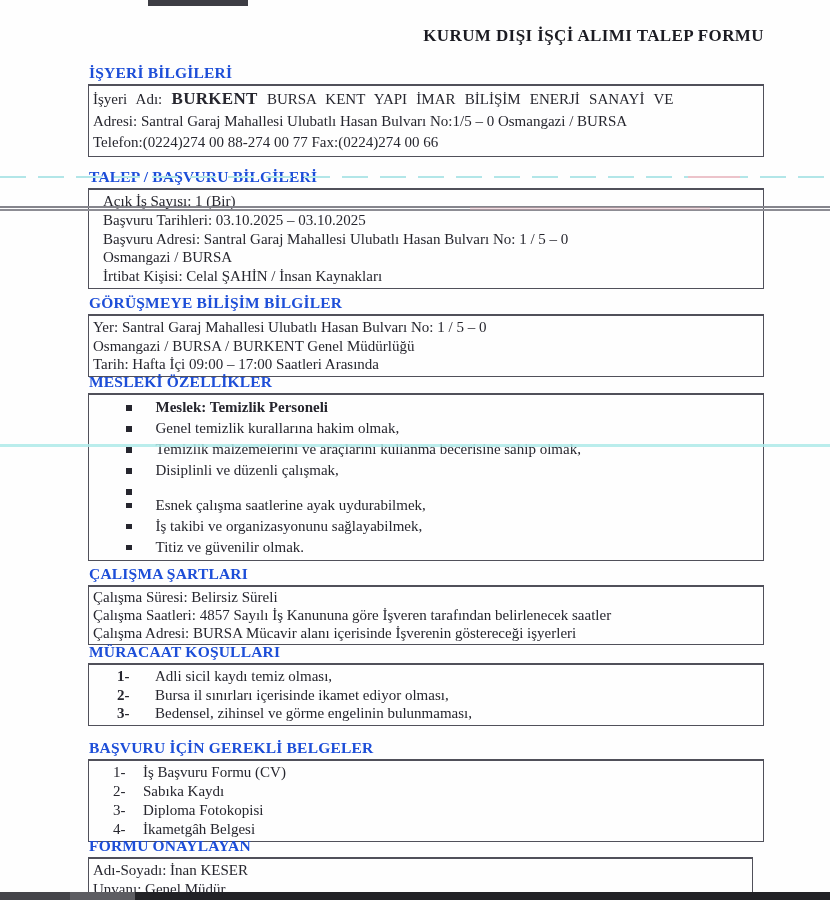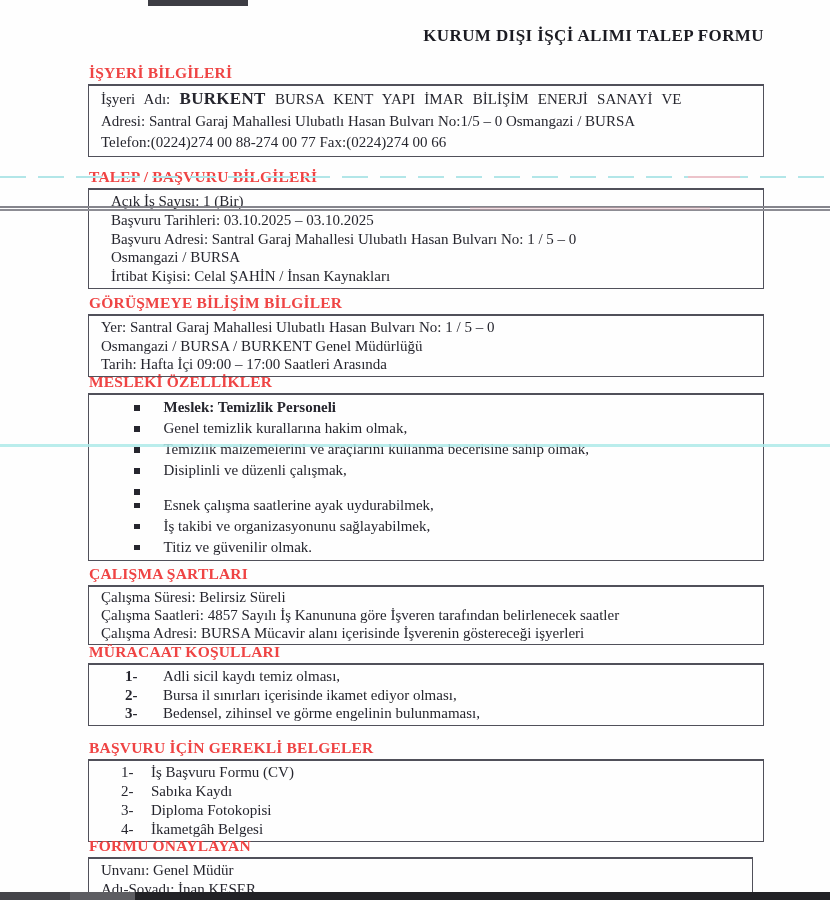--- a/index.html
+++ b/index.html
@@ -7,27 +7,27 @@
     position:relative;width:830px;height:900px;background:#fefefe;overflow:hidden;
     font-family:"Liberation Serif","DejaVu Serif",serif;color:#26262e;
   }
   .title{
     position:absolute;top:26px;left:88px;width:676px;
     text-align:right;padding-left:44px;box-sizing:border-box;
     font-size:17px;font-weight:bold;letter-spacing:.4px;color:#1b1b22;
   }
   .section{position:absolute;left:88px;width:676px;}
   .sec-heading{
-    font-size:15.5px;font-weight:bold;color:#ef4444;letter-spacing:.2px;
+    font-size:15.5px;font-weight:bold;color:#1d4ed8;letter-spacing:.2px;
     line-height:20px;height:20px;padding-left:1px;
   }
   .box{
     box-sizing:border-box;width:676px;margin-top:1px;
     border:1.6px solid #50505a;border-top-width:2.3px;
-    padding:2px 12px;font-size:15px;
+    padding:2px 4px;font-size:15px;
   }
   .box.narrow{width:665px;}
   .line{white-space:nowrap;overflow:hidden;}
   .lh215 .line{line-height:21.5px;}
   .lh188 .line{line-height:18.8px;margin-left:10px;}
   .lh185 .line{line-height:18.5px;}
   .lh178 .line{line-height:17.8px;}
   .lh186 .line{line-height:18.6px;}
   .lh190 .line{line-height:19px;}
   .company-line1{word-spacing:5.5px;}
@@ -181,22 +181,22 @@
       <div class="num-row line">
           <span class="num-belgeler">4-</span>
           <span>İkametgâh Belgesi</span>
         </div>
     </div>
   </div>
 
   <div class="section" style="top:836px;">
     <div class="sec-heading">FORMU ONAYLAYAN</div>
     <div class="box narrow lh190">
+      <div class="line">Adı-Soyadı: İnan KESER</div>
       <div class="line">Unvanı: Genel Müdür</div>
-      <div class="line">Adı-Soyadı: İnan KESER</div>
     </div>
   </div>
 
   <div class="artifact cyan-dashed"></div>
   <div class="artifact pink-dash"></div>
   <div class="artifact gray-double"></div>
   <div class="artifact pink-tint"></div>
   <div class="artifact cyan-solid"></div>
   <div class="artifact bottom-bar"></div>
 

